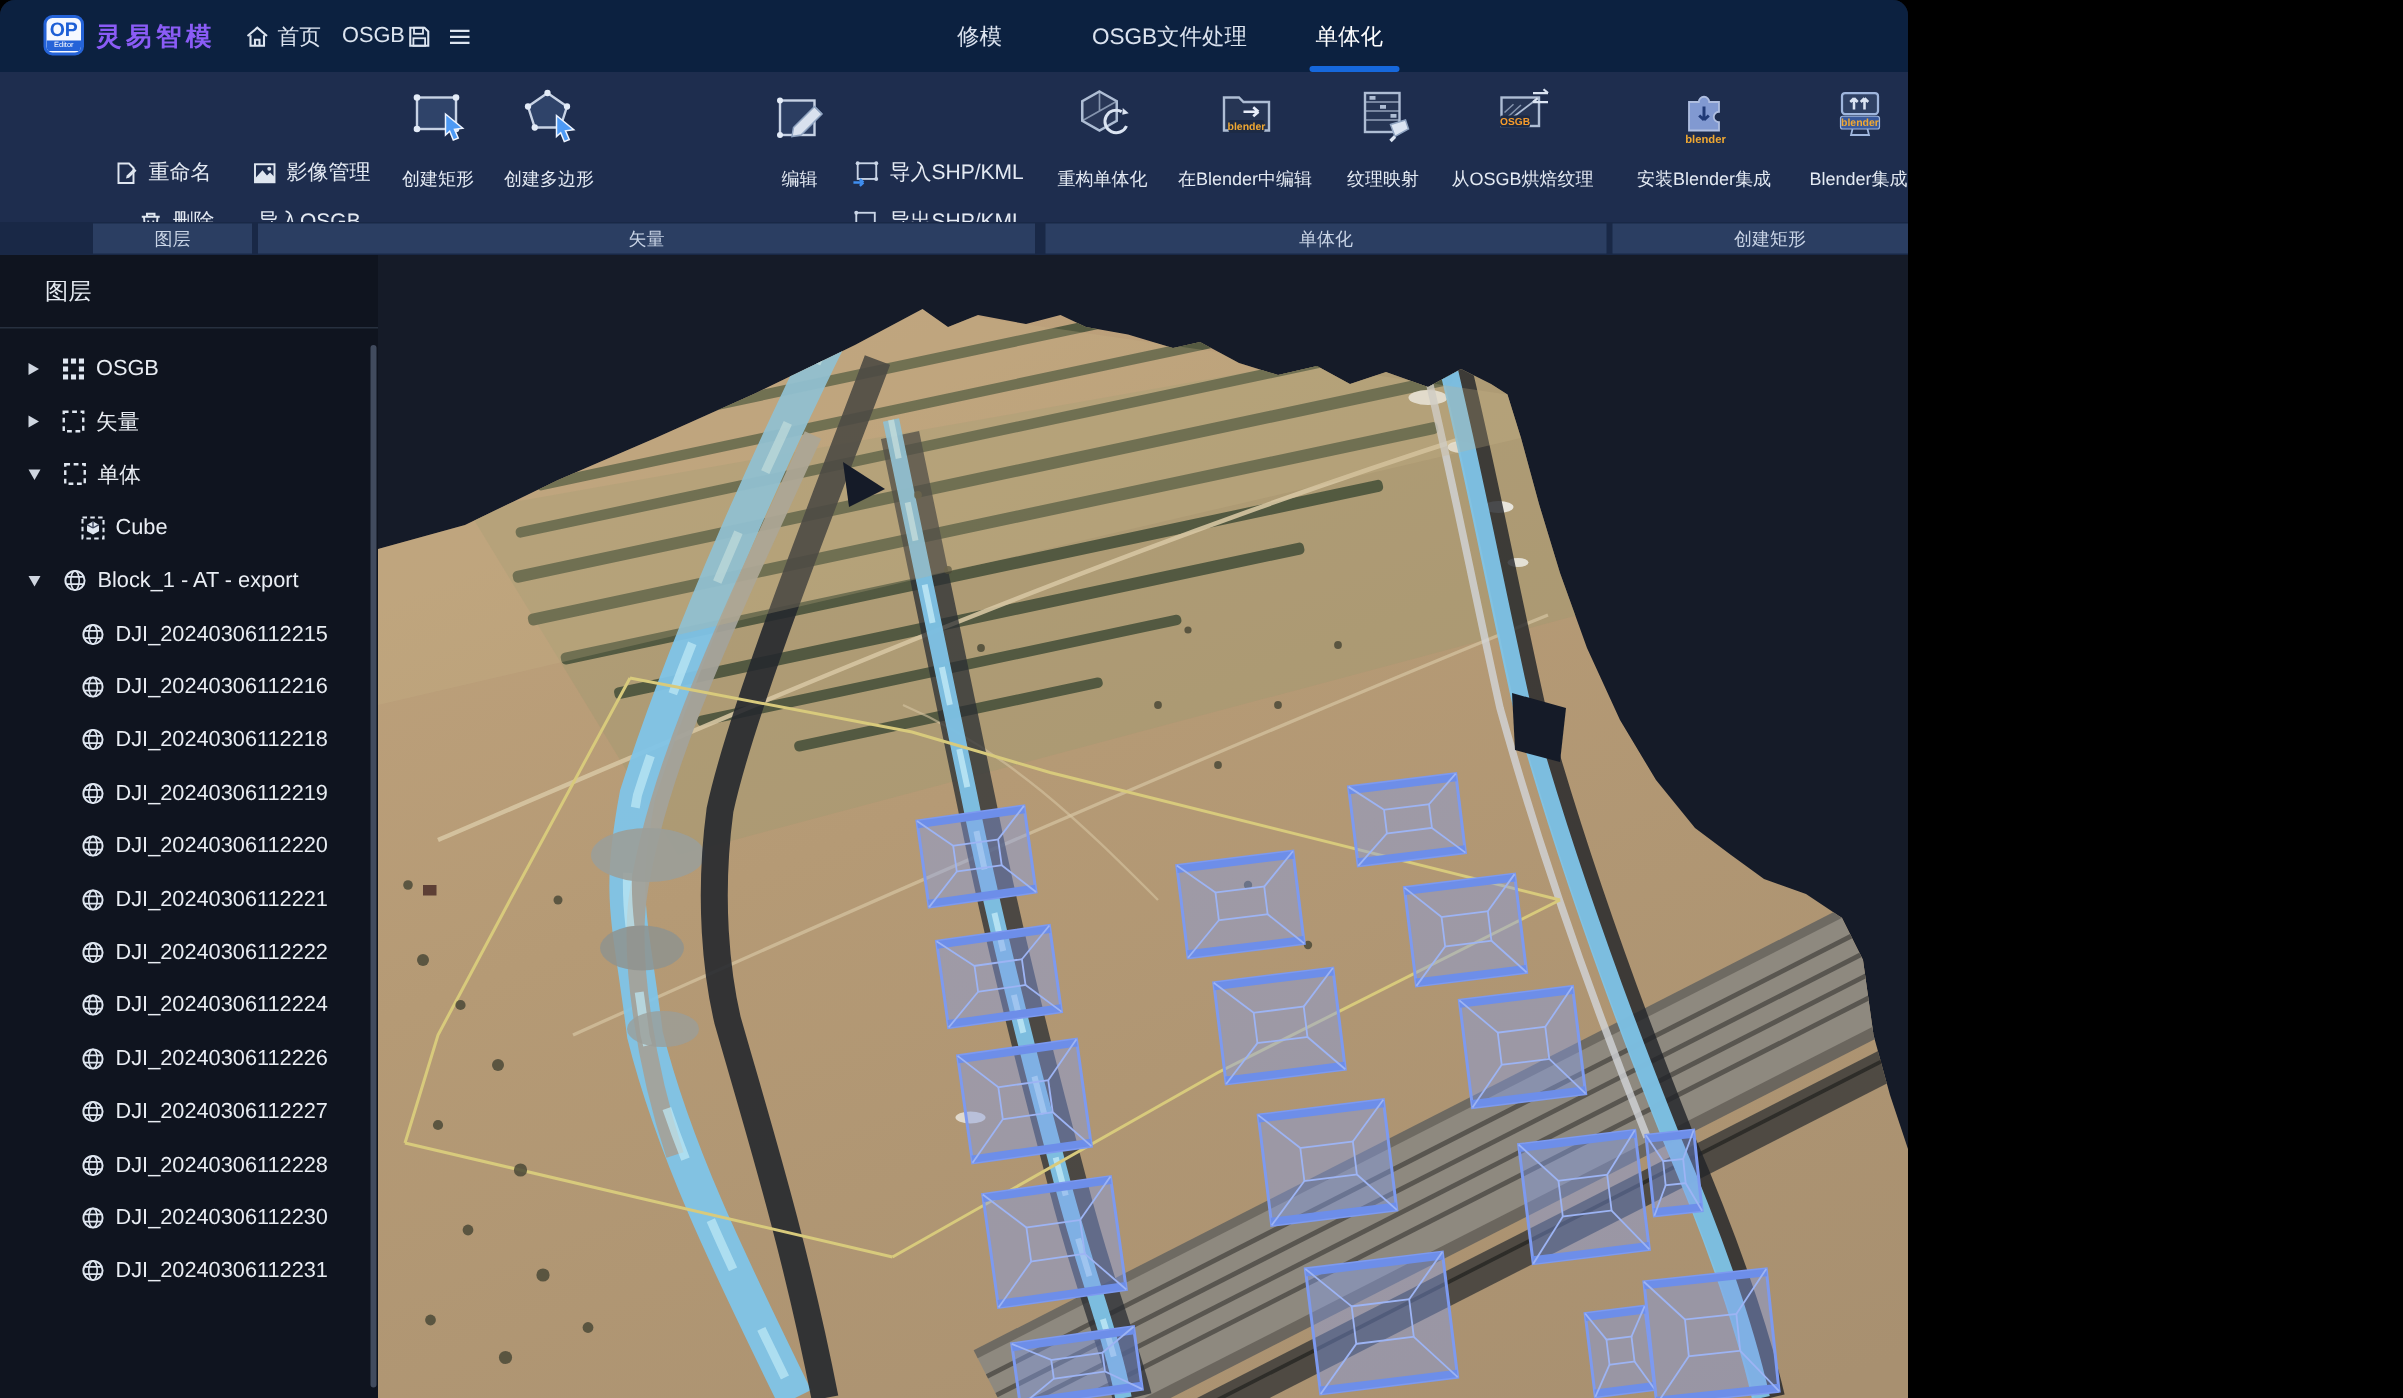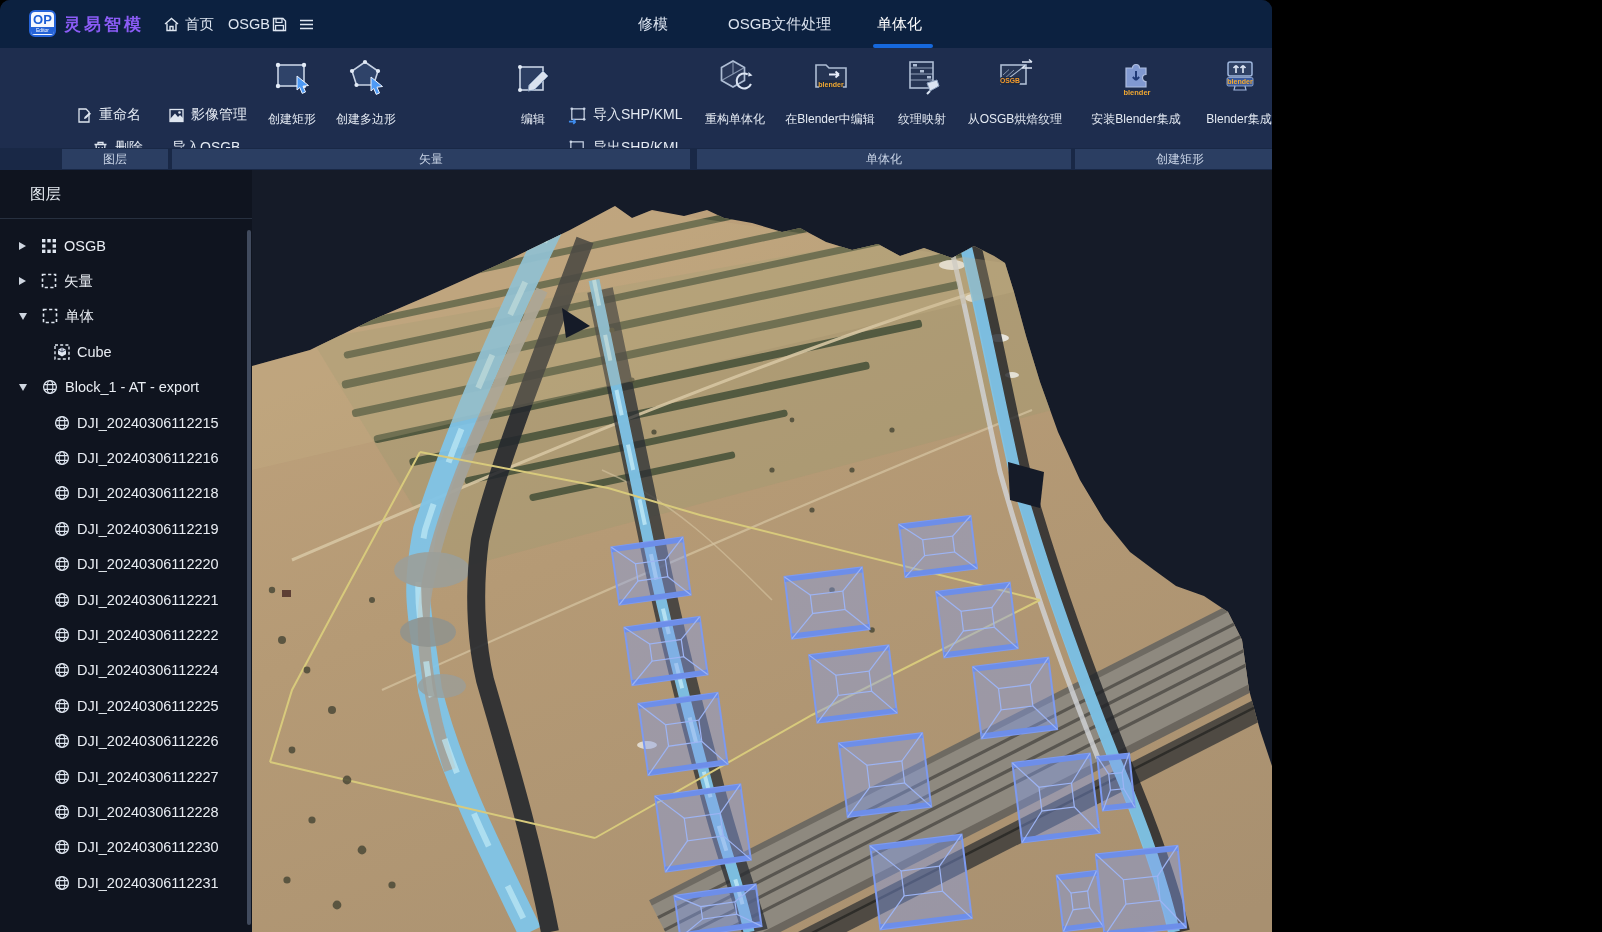--- a/index.html
+++ b/index.html
@@ -470,32 +470,20 @@
     <span class="expander none"></span>
 
     <span class="ticon">
       <svg viewBox="0 0 16 16" width="16" height="16">
               <circle cx="8" cy="8" r="6.4" fill="none" stroke="#dfe6f0" stroke-width="1.3"></circle>
               <ellipse cx="8" cy="8" rx="2.8" ry="6.4" fill="none" stroke="#dfe6f0" stroke-width="1.1"></ellipse>
               <path d="M2 5.6 H14 M2 10.4 H14" stroke="#dfe6f0" stroke-width="1.1"></path>
             </svg>
     </span>
     <span class="tlabel">DJI_20240306112224</span>
-  </div>
-        <div class="tree-row lvl1">
-    <span class="expander none"></span>
-
-    <span class="ticon">
-      <svg viewBox="0 0 16 16" width="16" height="16">
-              <circle cx="8" cy="8" r="6.4" fill="none" stroke="#dfe6f0" stroke-width="1.3"></circle>
-              <ellipse cx="8" cy="8" rx="2.8" ry="6.4" fill="none" stroke="#dfe6f0" stroke-width="1.1"></ellipse>
-              <path d="M2 5.6 H14 M2 10.4 H14" stroke="#dfe6f0" stroke-width="1.1"></path>
-            </svg>
-    </span>
-    <span class="tlabel">DJI_20240306112225</span>
   </div>
         <div class="tree-row lvl1">
     <span class="expander none"></span>
 
     <span class="ticon">
       <svg viewBox="0 0 16 16" width="16" height="16">
               <circle cx="8" cy="8" r="6.4" fill="none" stroke="#dfe6f0" stroke-width="1.3"></circle>
               <ellipse cx="8" cy="8" rx="2.8" ry="6.4" fill="none" stroke="#dfe6f0" stroke-width="1.1"></ellipse>
               <path d="M2 5.6 H14 M2 10.4 H14" stroke="#dfe6f0" stroke-width="1.1"></path>
             </svg>

